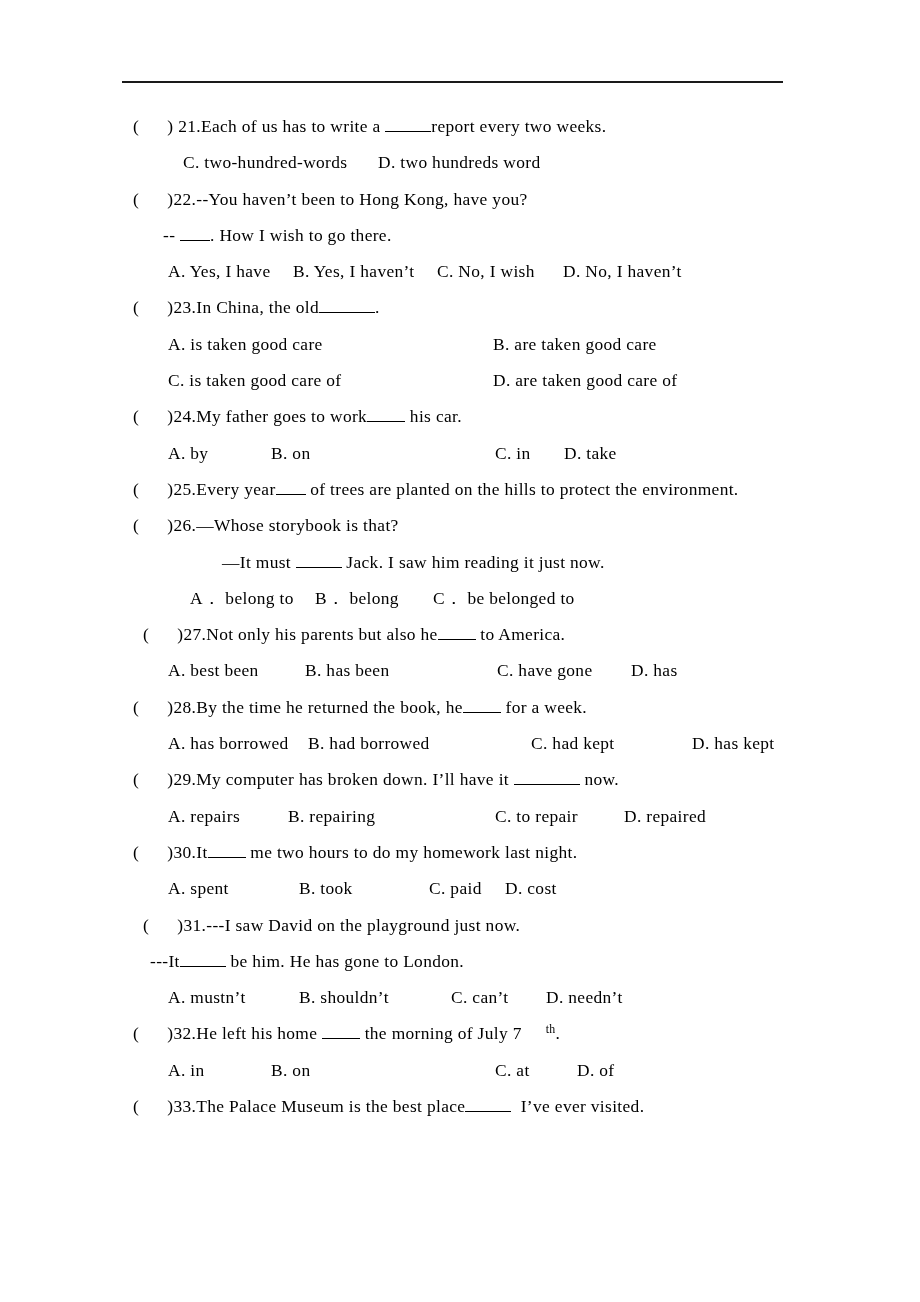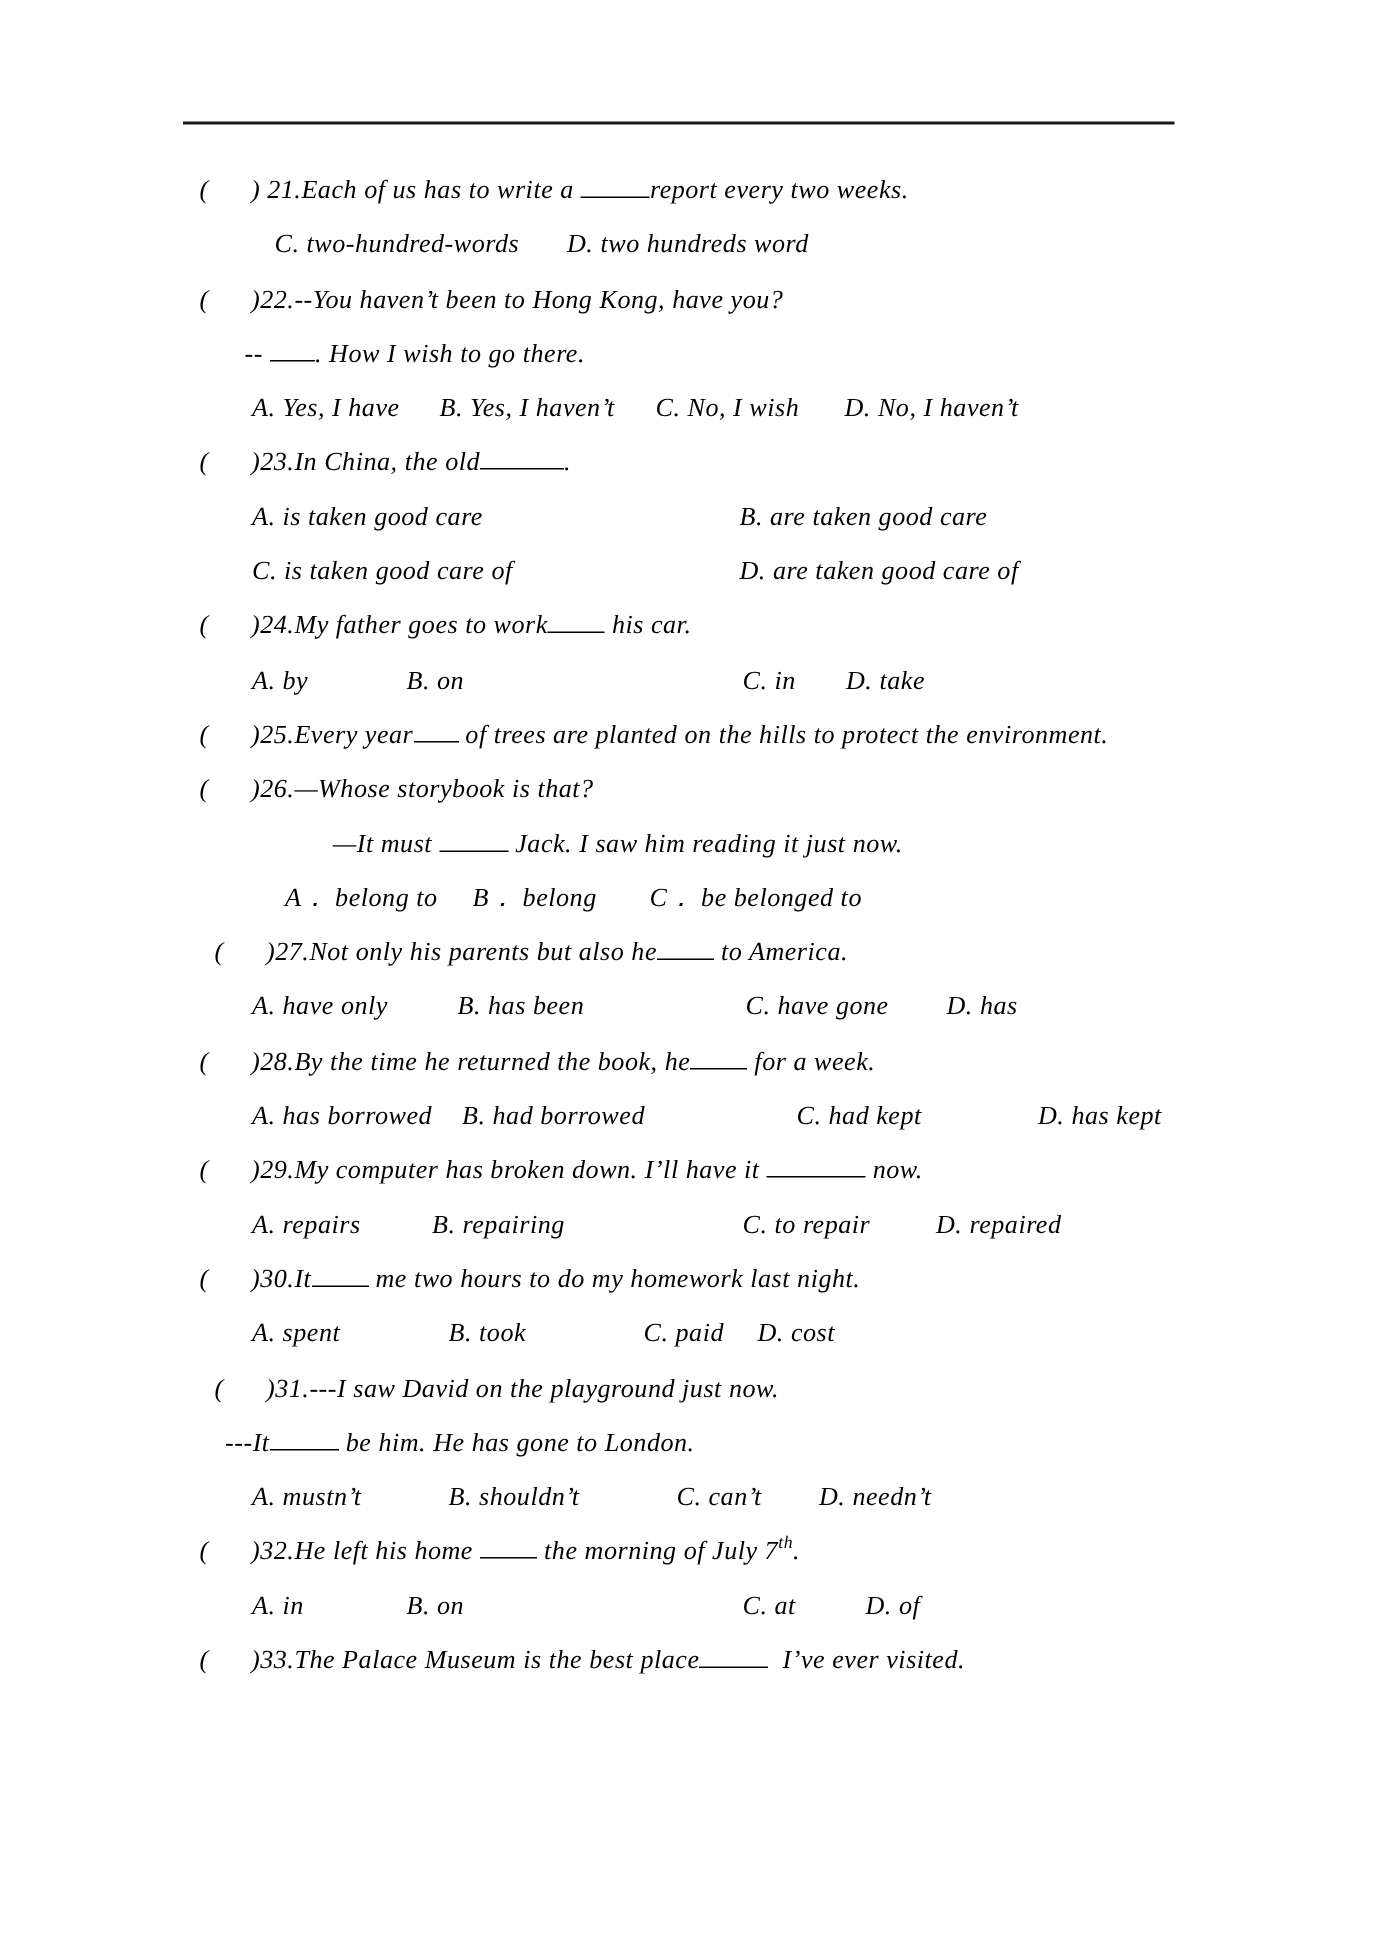--- a/index.html
+++ b/index.html
@@ -14,21 +14,20 @@
     color: #000000;
     position: relative;
     overflow: hidden;
   }
   .page {
     position: relative;
     width: 920px;
     height: 1302px;
     box-sizing: border-box;
     padding: 0;
-    font-style: italic;
   }
   .header-rule {
     position: absolute;
     left: 122px;
     top: 81px;
     width: 661px;
     height: 0;
     border-top: 2.2px solid #1a1a1a;
   }
   .content {
@@ -89,20 +88,21 @@
   .blank-xl { width: 66px; }
 
   .opt {
     display: inline-block;
     white-space: pre;
   }
   sup {
     font-size: 0.68em;
     vertical-align: super;
     line-height: 0;
+    margin-left: 24px;
   }
 </style>
 </head>
 <body>
 
 <div class="page">
 
   <div class="header-rule"></div>
 
   <div class="content">
@@ -134,21 +134,21 @@
     </div>
 
     <div class="q-block">
       <div class="line stem"><span class="paren">(      )26.</span><span>—Whose storybook is that?</span></div>
       <div class="line cont-wide"><span>—It must </span><span class="blank blank-m"></span><span> Jack. I saw him reading it just now.</span></div>
       <div class="line opts-26"><span class="opt" style="width:125px">A． belong to</span><span class="opt" style="width:118px">B． belong</span><span class="opt">C． be belonged to</span></div>
     </div>
 
     <div class="q-block">
       <div class="line stem-indent-27"><span class="paren">(      )27.</span><span>Not only his parents but also he</span><span class="blank blank-s"></span><span> to America.</span></div>
-      <div class="line opts"><span class="opt" style="width:137px">A. have only</span><span class="opt" style="width:192px">B. has been</span><span class="opt" style="width:134px">C. have gone</span><span class="opt">D. has</span></div>
+      <div class="line opts"><span class="opt" style="width:137px">A. best been</span><span class="opt" style="width:192px">B. has been</span><span class="opt" style="width:134px">C. have gone</span><span class="opt">D. has</span></div>
     </div>
 
     <div class="q-block">
       <div class="line stem"><span class="paren">(      )28.</span><span>By the time he returned the book, he</span><span class="blank blank-s"></span><span> for a week.</span></div>
       <div class="line opts"><span class="opt" style="width:140px">A. has borrowed</span><span class="opt" style="width:223px">B. had borrowed</span><span class="opt" style="width:161px">C. had kept</span><span class="opt">D. has kept</span></div>
     </div>
 
     <div class="q-block">
       <div class="line stem"><span class="paren">(      )29.</span><span>My computer has broken down. I’ll have it </span><span class="blank blank-xl"></span><span> now.</span></div>
       <div class="line opts"><span class="opt" style="width:120px">A. repairs</span><span class="opt" style="width:207px">B. repairing</span><span class="opt" style="width:129px">C. to repair</span><span class="opt">D. repaired</span></div>

